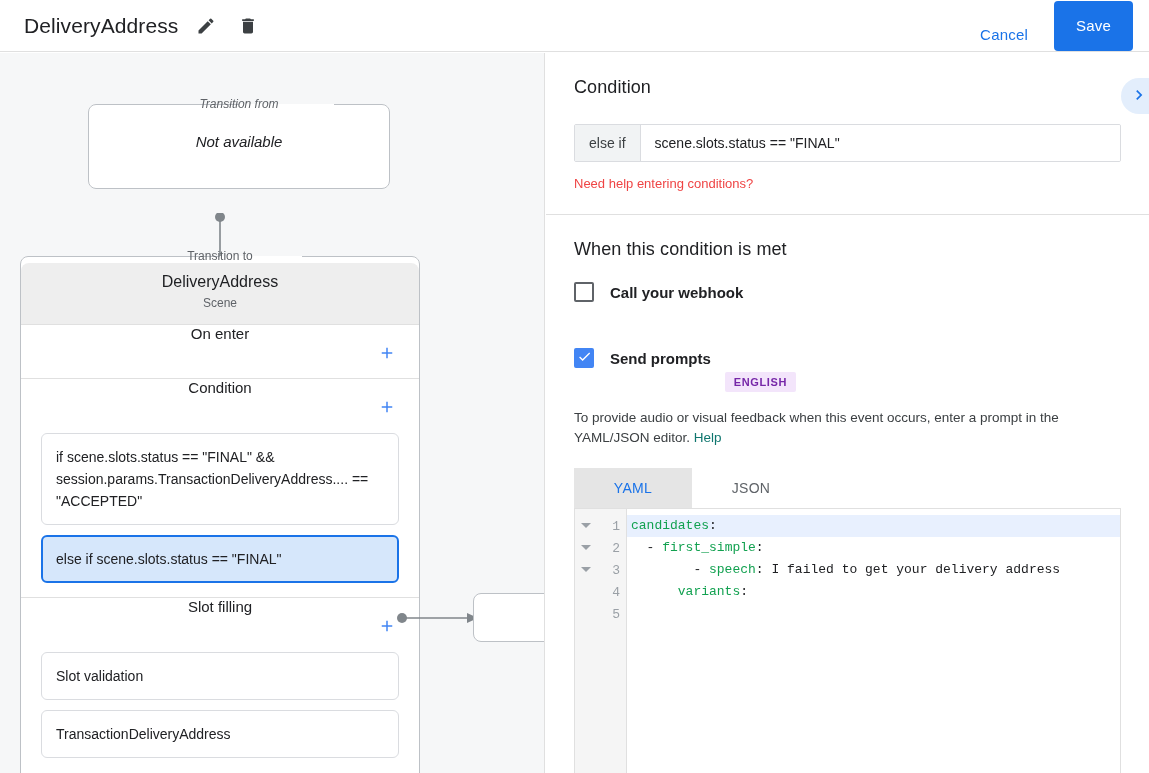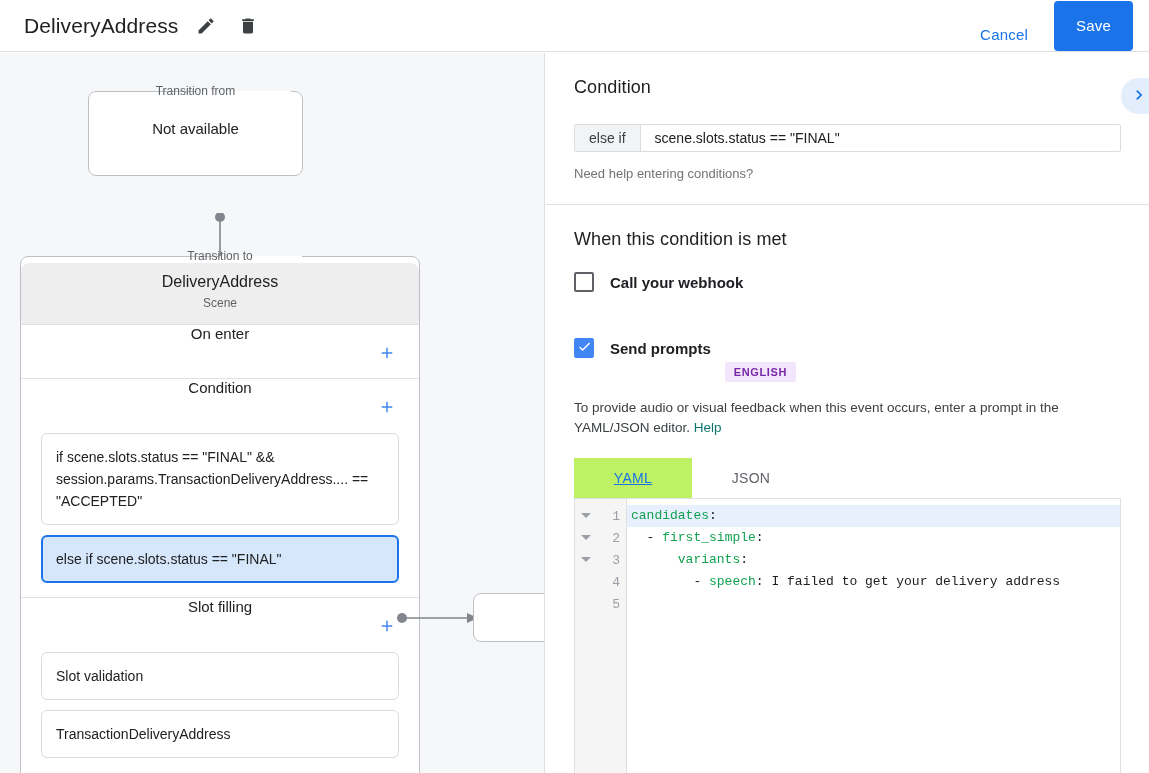--- a/index.html
+++ b/index.html
@@ -81,22 +81,22 @@
   }
   .fs-card > legend {
     font-size: 12px;
     color: #5f6368;
     padding: 0 8px;
     margin-left: 50%;
     transform: translateX(-50%);
   }
 
   #transition-from-card {
-    left: 88px; top: 31px;
-    width: 215px; height: 92px;
+    left: 88px; top: 44px;
+    width: 302px; height: 92px; font-style: italic;
   }
   #transition-from-value {
     text-align: center;
     font-size: 15px;
     color: #202124;
     padding-top: 22px;
   }
 
   
   #edge-down { position: absolute; left: 200px; top: 160px; width: 40px; height: 66px; }
@@ -198,21 +198,21 @@
     border: none;
     border-radius: 18px 0 0 18px;
     display: flex; align-items: center; justify-content: center;
     cursor: pointer; padding: 0;
   }
   #condition-input-row {
     display: flex;
     margin-top: 26px;
     border: 1px solid #dadce0;
     border-radius: 2px;
-    height: 28px;
+    height: 38px;
     overflow: hidden;
   }
   #condition-prefix {
     background: #f1f3f4;
     border-right: 1px solid #dadce0;
     display: flex; align-items: center;
     padding: 0 14px;
     font-size: 14px;
     color: #3c4043;
     flex: 0 0 auto;
@@ -223,21 +223,21 @@
     padding: 0 14px;
     font-size: 14px;
     color: #202124;
     font-family: "Liberation Sans", sans-serif;
     background: #ffffff;
   }
   #condition-help-link {
     display: inline-block;
     margin-top: 14px;
     font-size: 13px;
-    color: #737373;
+    color: #ef4444;
     text-decoration: none;
     cursor: pointer;
   }
 
   #met-section { padding: 24px 28px 12px 28px; }
   .cb-row { display: flex; align-items: center; margin-top: 22px; }
   .cb {
     width: 20px; height: 20px;
     border: 2px solid #5f6368;
     border-radius: 2px;
@@ -281,21 +281,21 @@
   .editor-tab {
     background: transparent; border: none;
     font-size: 14px;
     font-family: "Liberation Sans", sans-serif;
     color: #5f6368;
     padding: 12px 0;
     width: 118px;
     cursor: pointer;
     letter-spacing: .3px;
   }
-  .editor-tab.active { background: #bef264; color: #1a73e8; text-decoration: underline; }
+  .editor-tab.active { background: #e5e5e5; color: #1a73e8; }
 
   
   #code-editor {
     margin-top: 0;
     border: 1px solid #e0e0e0;
     border-left: 1px solid #e0e0e0;
     display: flex;
     height: 300px;
     background: #fafafa;
   }
@@ -511,19 +511,19 @@
           <div class="gutter-row">
             <span class="ln">4</span>
           </div>
           <div class="gutter-row">
             <span class="ln">5</span>
           </div>
         </div>
       <div id="code-area">
           <div class="code-line current"><span class="tok-key">candidates</span><span class="tok-punct">:</span></div>
           <div class="code-line"><span class="tok-punct">  - </span><span class="tok-key">first_simple</span><span class="tok-punct">:</span></div>
+          <div class="code-line"><span class="tok-punct">        - </span><span class="tok-key">speech</span><span class="tok-punct">: </span><span class="tok-str">I failed to get your delivery address</span></div>
           <div class="code-line"><span class="tok-punct">      </span><span class="tok-key">variants</span><span class="tok-punct">:</span></div>
-          <div class="code-line"><span class="tok-punct">        - </span><span class="tok-key">speech</span><span class="tok-punct">: </span><span class="tok-str">I failed to get your delivery address</span></div>
           <div class="code-line">&nbsp;</div>
         </div>
     </div>
   </div>
 </div>
 
 </body></html>

